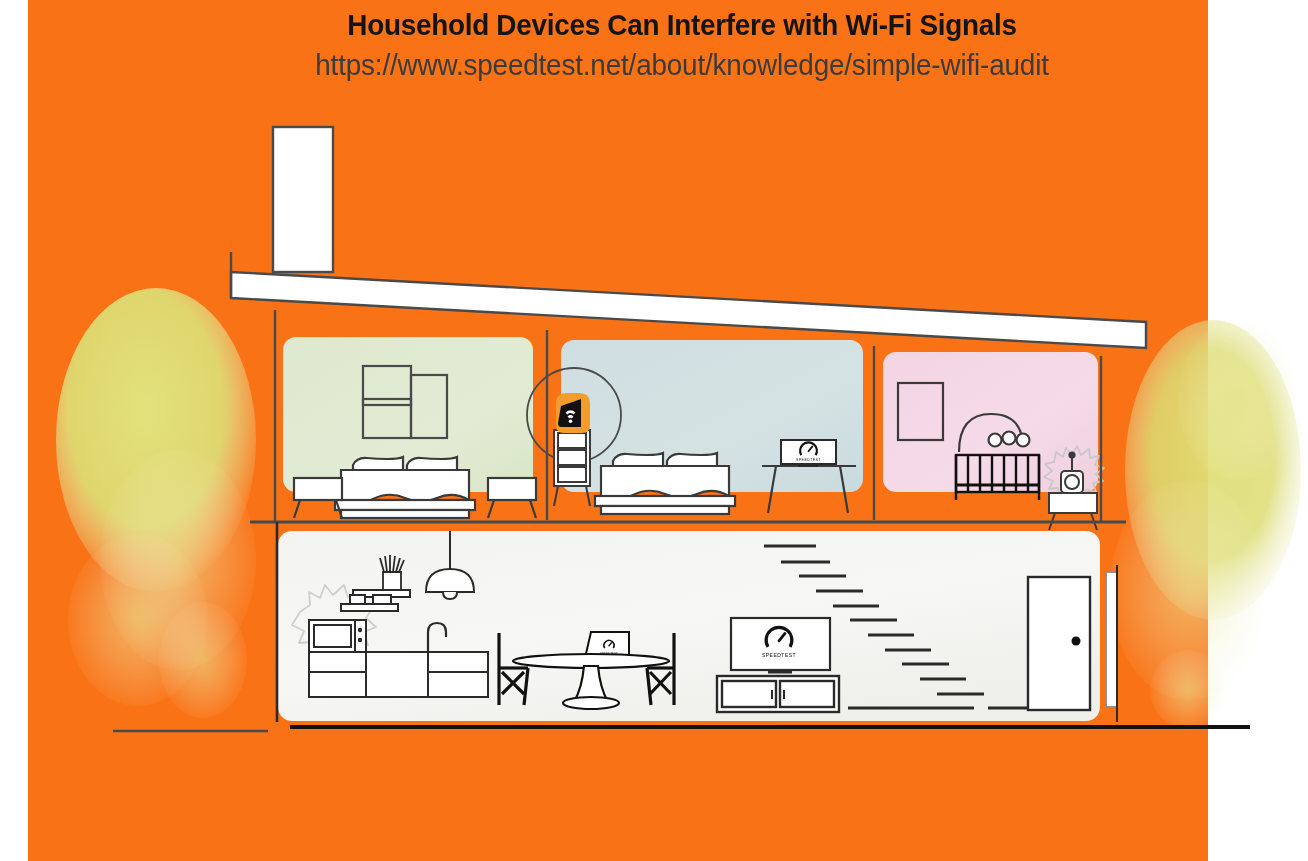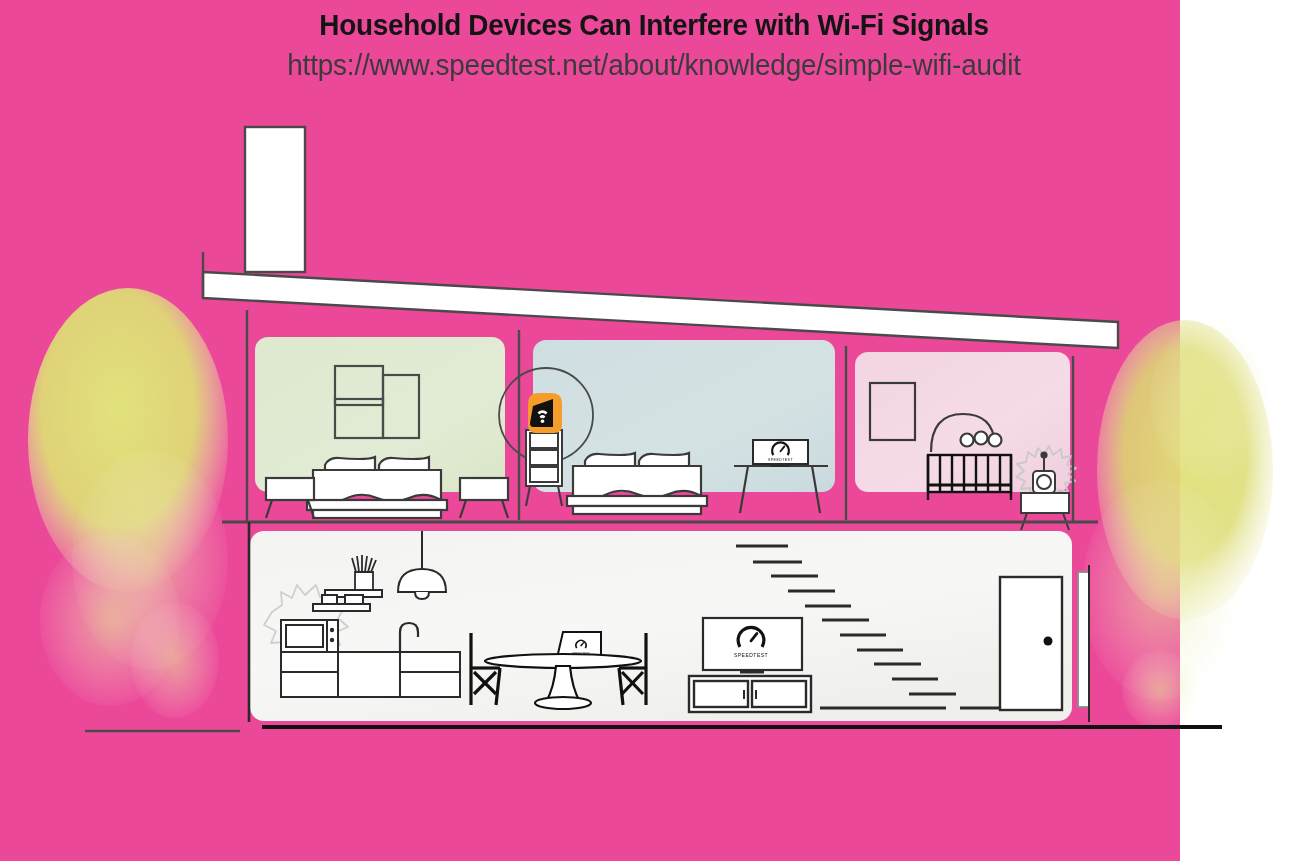--- a/index.html
+++ b/index.html
@@ -1,17 +1,17 @@
 <!DOCTYPE html>
 <html><head>
 <meta charset="utf-8">
 <style>
   html,body{margin:0;padding:0;background:#ffffff;}
   body{width:1308px;height:861px;overflow:hidden;font-family:"Liberation Sans",sans-serif;}
-  #page{position:relative;width:1180px;height:861px;background:#ec4899;}
+  #page{position:relative;width:1180px;height:861px;background:#f97316;margin-left:28px;}
 
   .hdr{position:absolute;left:0;top:0;width:1308px;text-align:center;}
   .hdr h1{margin:0;padding-top:8px;font-family:"Liberation Sans",sans-serif;
     font-size:30px;font-weight:700;color:#141414;letter-spacing:-0.3px;
     transform:scaleX(.93);}
   .hdr .url{margin:0;padding-top:6px;font-size:30px;font-weight:400;color:#3b3b3b;
     transform:scaleX(.93);letter-spacing:-0.2px;}
 
   svg.scene{position:absolute;left:0;top:0;}
 

